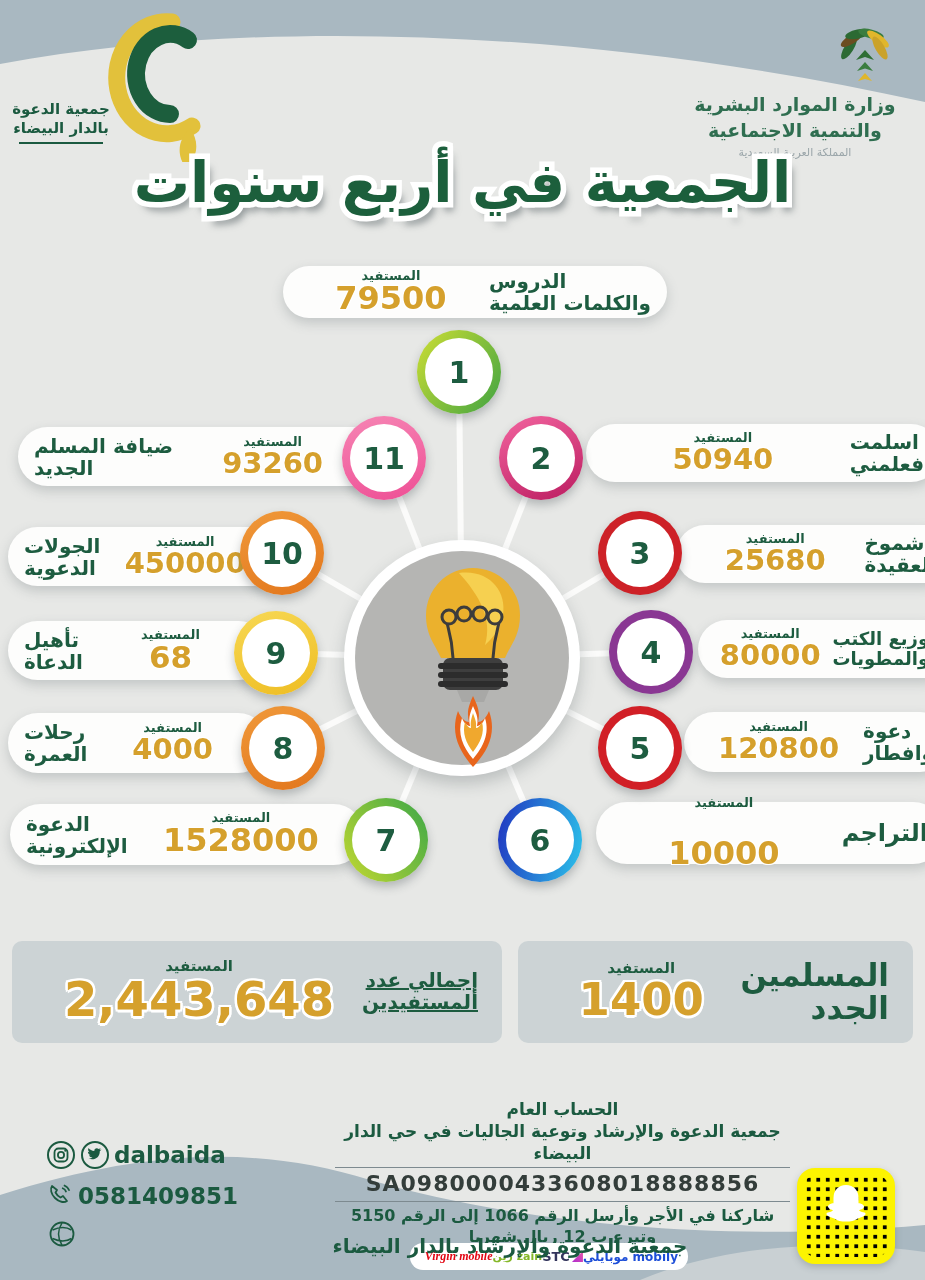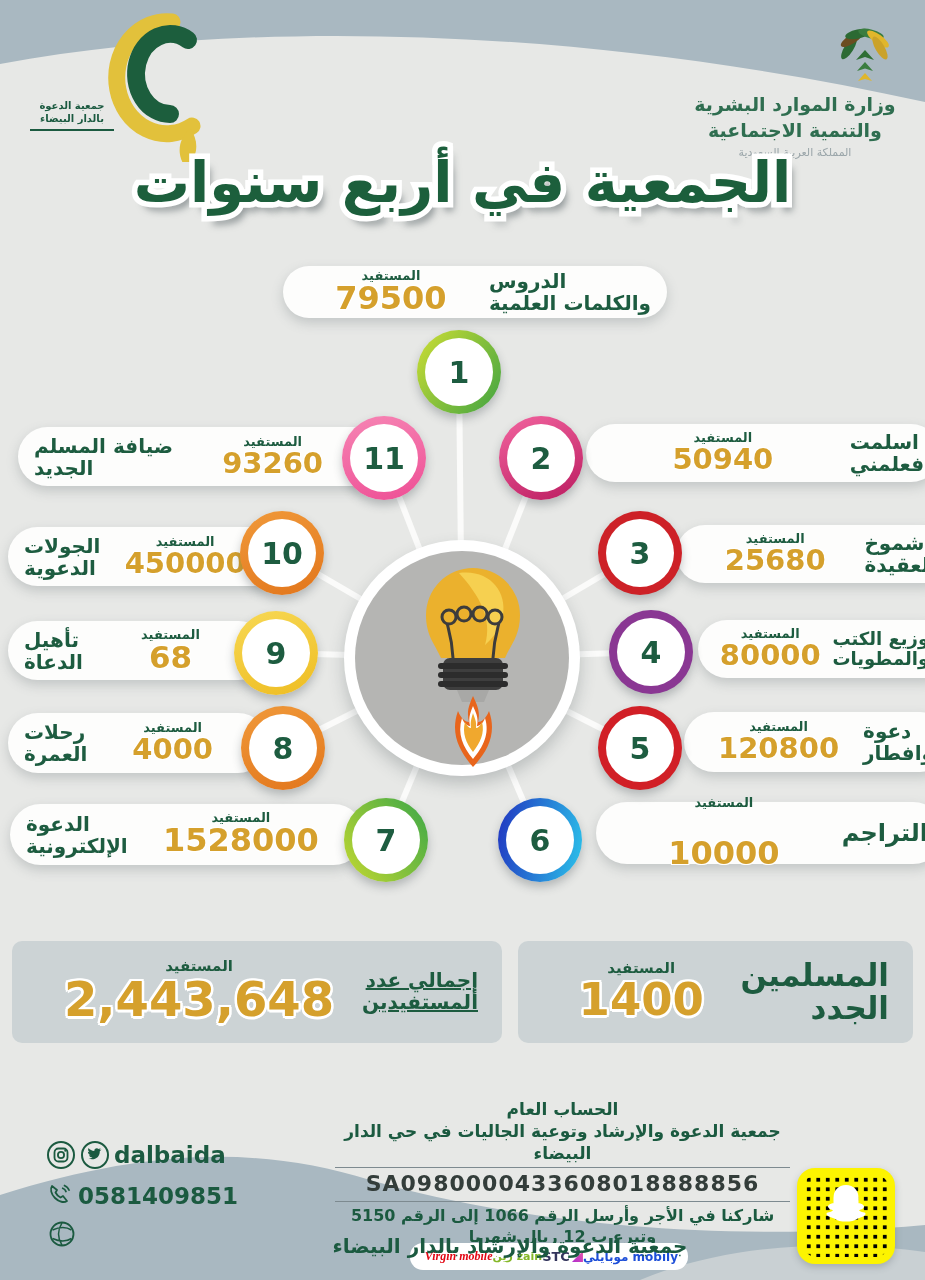--- a/index.html
+++ b/index.html
@@ -4,22 +4,22 @@
 <style>
   html,body{margin:0;padding:0;}
   .page{position:relative;width:925px;height:1280px;overflow:hidden;background:#e7e8e6;
         font-family:"DejaVu Sans",sans-serif;}
   svg{display:block;}
   
   .bg-top{position:absolute;top:0;left:0;z-index:0;}
   .bg-bottom{position:absolute;bottom:0;left:0;z-index:0;}
   
   .org-logo{position:absolute;left:100px;top:12px;z-index:2;}
-  .org-logo-text{position:absolute;left:22px;top:100px;width:100px;text-align:center;z-index:2;
-        color:#1b5a40;font-weight:bold;font-size:10px;line-height:1.25;direction:rtl;}
+  .org-logo-text{position:absolute;left:11px;top:100px;width:100px;text-align:center;z-index:2;
+        color:#1b5a40;font-weight:bold;font-size:15px;line-height:1.25;direction:rtl;}
   .org-underline{width:84px;height:2px;background:#1b5a40;margin:4px auto 0;}
   .ministry{position:absolute;right:20px;top:92px;width:220px;text-align:center;direction:rtl;z-index:2;}
   .ministry .m1{color:#2f6e50;font-weight:bold;font-size:19px;line-height:1.35;}
   .ministry .m3{color:#9aa5a9;font-size:11px;letter-spacing:2px;margin-top:3px;}
   .palm{position:absolute;right:28px;top:26px;z-index:2;}
   .title-wrap{position:absolute;top:150px;left:0;width:100%;text-align:center;direction:rtl;z-index:2;
         font-weight:bold;font-size:56px;}
   .t-stroke{position:absolute;left:0;top:0;width:100%;color:#ffffff;
         -webkit-text-stroke:11px #ffffff;text-shadow:6px 9px 7px rgba(105,113,117,.65);}
   .t-fill{position:relative;color:#1c5f3c;}

